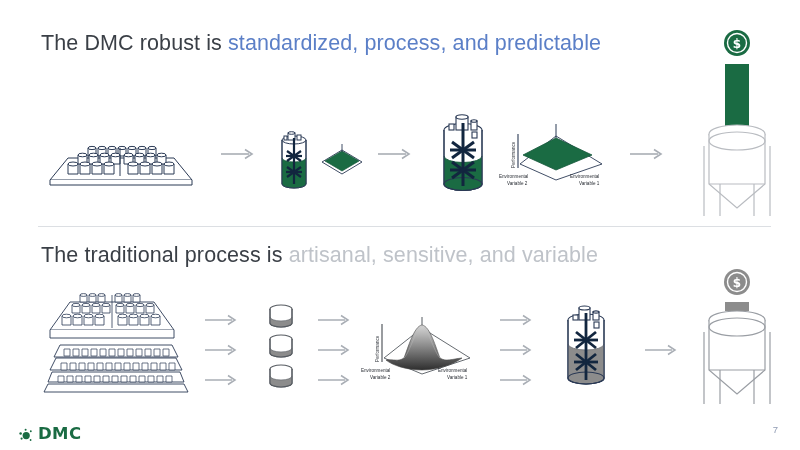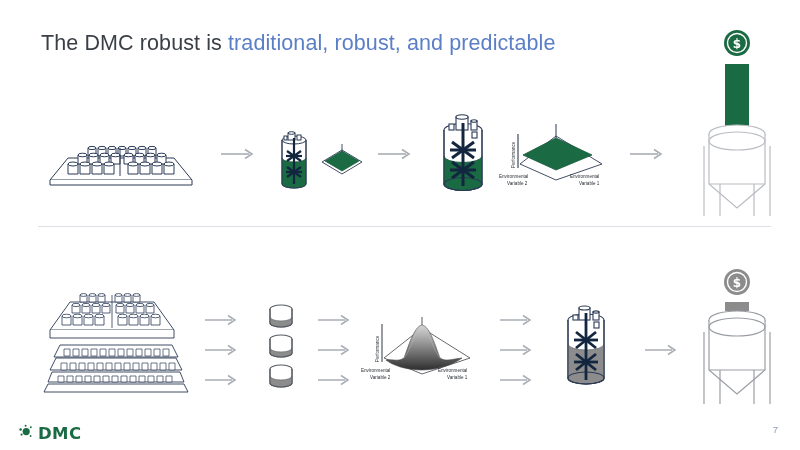--- a/index.html
+++ b/index.html
@@ -28,21 +28,21 @@
   .divider{
     position:absolute;left:38px;top:226px;width:733px;height:1px;
     background:#dcdfe3;
   }
 
   
   .arrow{position:absolute;height:14px;}
   .arrow svg{display:block;overflow:visible;}
 
   
-  .logo{position:absolute;left:18px;top:424px;display:flex;align-items:flex-start;gap:5px;}
+  .logo{position:absolute;left:18px;top:424px;display:flex;align-items:flex-end;gap:5px;}
   .logo-mark{width:15px;height:15px;position:relative;}
   .logo-text{
     color:#1a6b43;font-size:16.5px;font-weight:700;letter-spacing:.4px;
     font-family:"DejaVu Sans", sans-serif;
   }
   .pagenum{
     position:absolute;right:22px;top:424px;color:#8f9bb3;font-size:9.5px;
   }
 
   
@@ -57,21 +57,21 @@
     font-family:"Liberation Sans", sans-serif;
     font-size:4.6px;fill:#2b2f36;
   }
 </style>
 </head>
 <body>
 
 <div class="slide">
 
   <div class="title" id="title-top">
-    <span class="t-dark">The DMC robust is </span><span class="t-accent">traditional, robust, and predictable</span>
+    <span class="t-dark">The DMC robust is </span><span class="t-accent">standardized, process, and predictable</span>
   </div>
 
   <div class="fig" style="left:46px;top:124px;">
     <svg width="150" height="64" viewBox="0 0 150 64">
       <g stroke="#2b3a55" stroke-width="1" fill="#ffffff" stroke-linejoin="round">
 
         <path d="M22,34 L128,34 L146,56 L4,56 Z"></path>
         <path d="M4,56 L4,61 L146,61 L146,56"></path>
 
         <g>
@@ -267,20 +267,23 @@
         <line x1="20" y1="120" x2="20" y2="190"></line>
         <line x1="86" y1="120" x2="86" y2="190"></line>
         <line x1="36" y1="158" x2="36" y2="190"></line>
         <line x1="70" y1="158" x2="70" y2="190"></line>
       </g>
     </svg>
   </div>
 
   <div class="divider"></div>
 
+  <div class="title" id="title-bottom">
+    <span class="t-dark">The traditional process is </span><span class="t-muted">artisanal, sensitive, and variable</span>
+  </div>
 
   <div class="fig" style="left:36px;top:288px;">
     <svg width="160" height="108" viewBox="0 0 160 108">
       <g stroke="#2b3a55" stroke-width=".9" fill="#ffffff" stroke-linejoin="round">
 
         <g>
           <path d="M12,96 L148,96 L152,104 L8,104 Z"></path>
           <path d="M16,84 L144,84 L148,94 L12,94 Z"></path>
           <path d="M20,70 L140,70 L146,82 L14,82 Z"></path>
           <path d="M24,57 L136,57 L142,69 L18,69 Z"></path>

